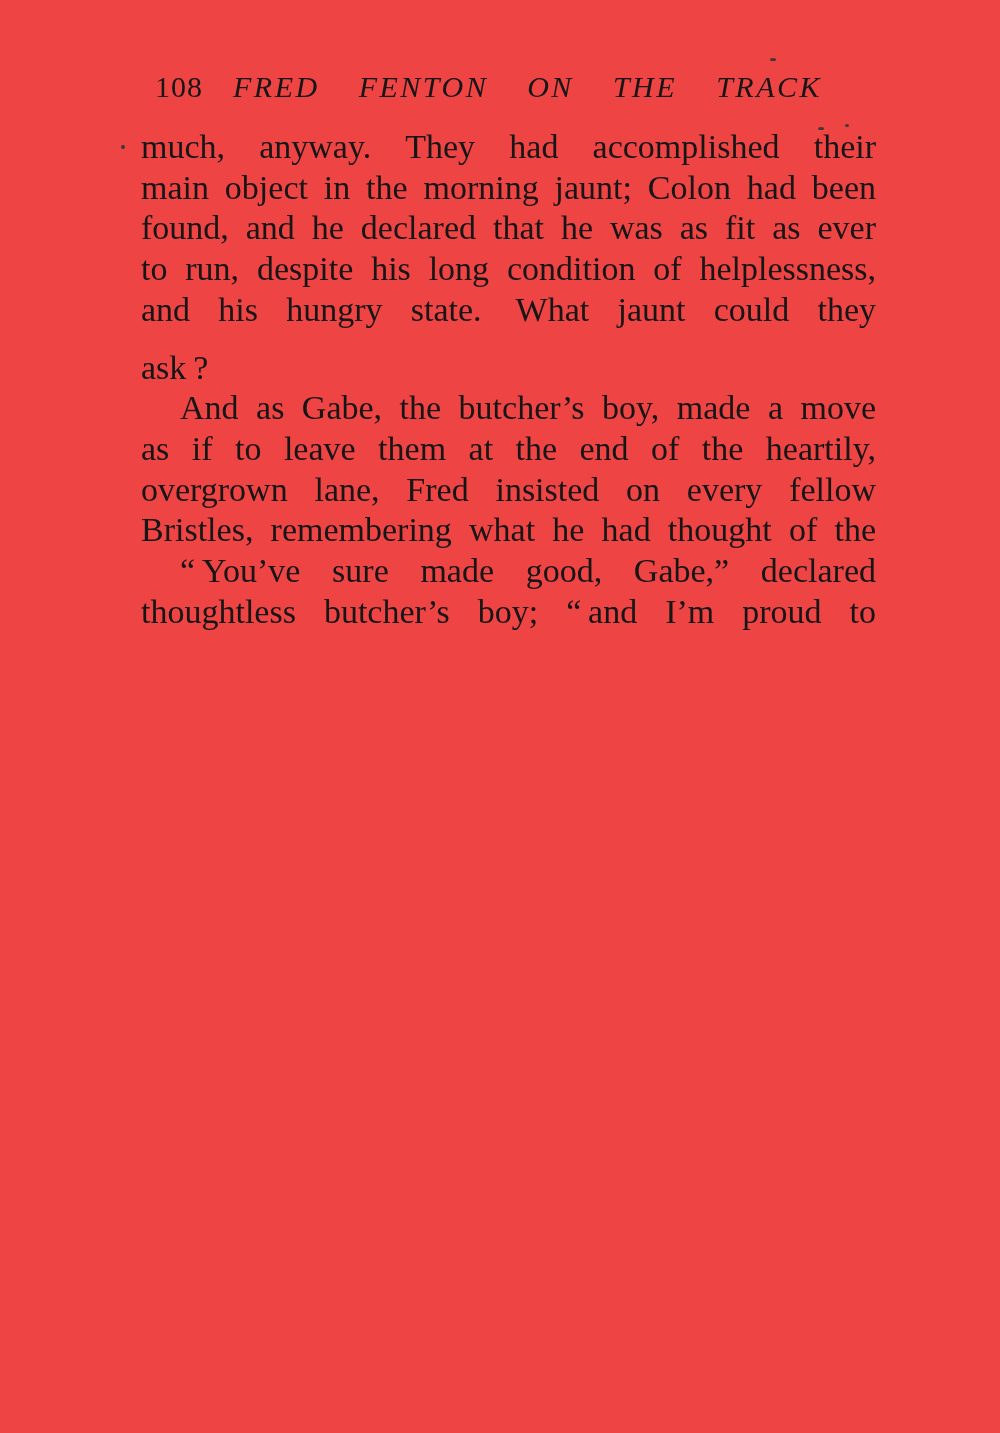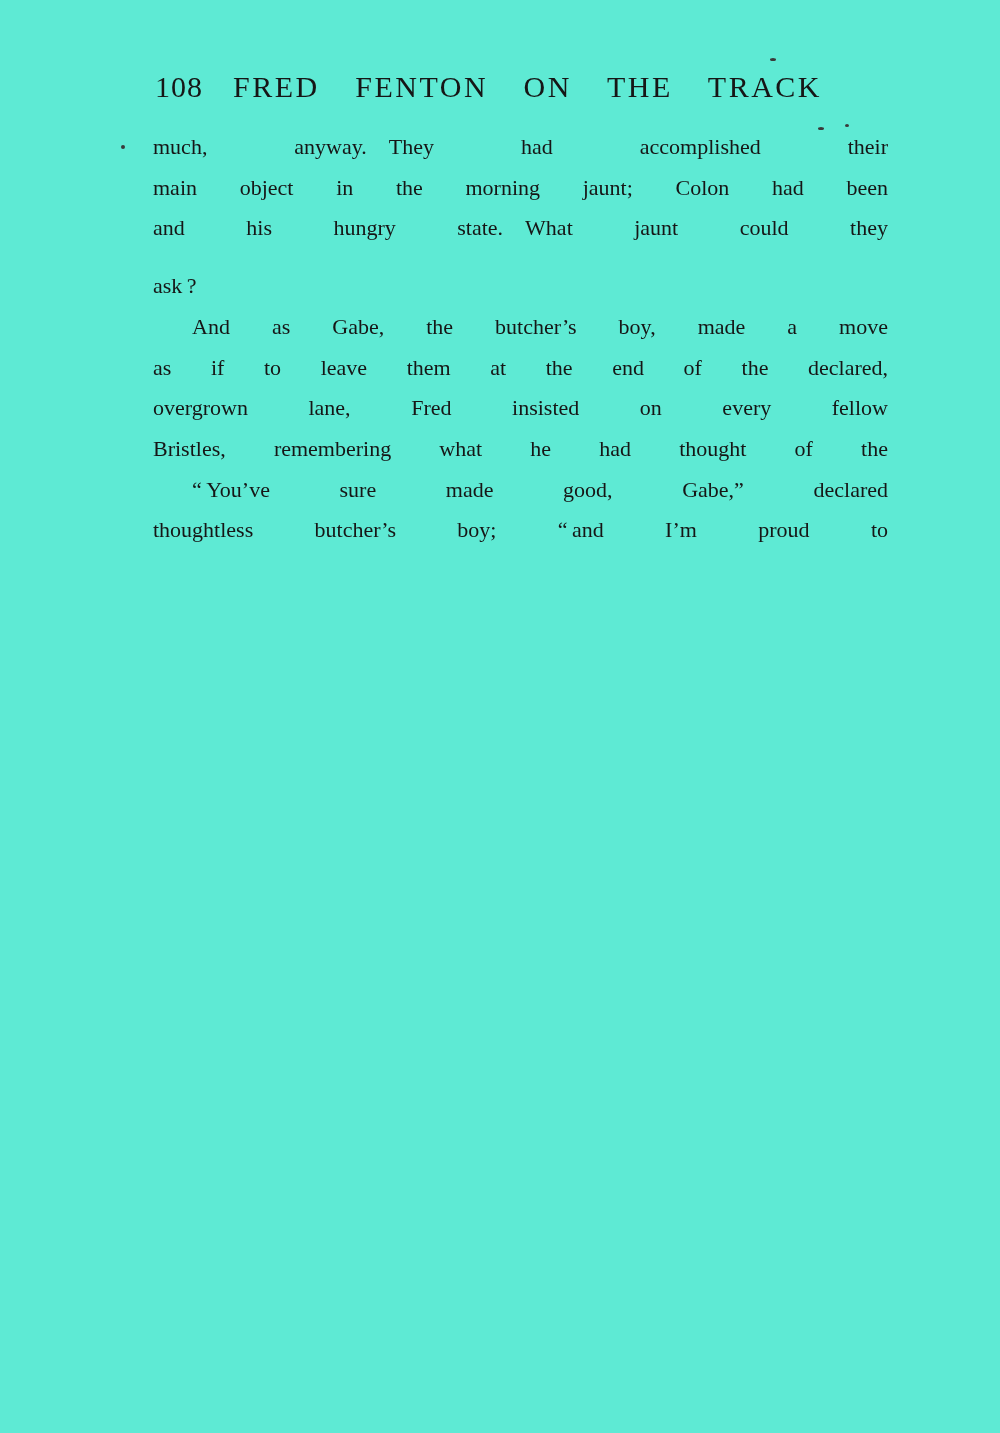--- a/index.html
+++ b/index.html
@@ -10,21 +10,21 @@
     width: 1000px;
     height: 1433px;
     background: #ffffff;
     position: relative;
     font-family: "Liberation Serif", serif;
     overflow: hidden;
   }
   .page {
     position: absolute;
     inset: 0;
-    background: #5eead4;
+    background: #ef4444;
     color: #161616;
   }
   
   .running-head {
     position: absolute;
     left: 155px;
     top: 66px;
     width: 667px;
     display: flex;
     font-size: 30px;
@@ -34,28 +34,29 @@
   }
   .running-head .num {
     margin-right: 30px;
     letter-spacing: 1px;
   }
   .running-head .title {
     flex: 1;
     text-align: justify;
     text-align-last: justify;
     white-space: normal;
+    font-style: italic;
   }
   
   .text-block {
     position: absolute;
-    left: 153px;
+    left: 141px;
     top: 127px;
     width: 735px;
-    font-size: 22px;
+    font-size: 34px;
     word-spacing: 2px;
   }
   .line {
     height: 40.72px;
     line-height: 40.72px;
     text-align: justify;
     text-align-last: justify;
   }
   .line.indent {
     text-indent: 39px;
@@ -81,24 +82,26 @@
 <div class="page">
 
   <header class="running-head">
     <span class="num">108</span>
     <span class="title">FRED FENTON ON THE TRACK</span>
   </header>
 
   <div class="text-block">
     <div class="line">much, anyway. They had accomplished their</div>
     <div class="line">main object in the morning jaunt; Colon had been</div>
+    <div class="line">found, and he declared that he was as fit as ever</div>
+    <div class="line">to run, despite his long condition of helplessness,</div>
     <div class="line">and his hungry state. What jaunt could they</div>
     <div class="line last">ask ?</div>
     <div class="line indent">And as Gabe, the butcher’s boy, made a move</div>
-    <div class="line">as if to leave them at the end of the declared,</div>
+    <div class="line">as if to leave them at the end of the heartily,</div>
     <div class="line">overgrown lane, Fred insisted on every fellow</div>
     <div class="line">Bristles, remembering what he had thought of the</div>
     <div class="line indent">“ You’ve sure made good, Gabe,” declared</div>
     <div class="line">thoughtless butcher’s boy; “ and I’m proud to</div>
   </div>
 
   <div class="speck s1"></div>
   <div class="speck s2"></div>
   <div class="speck s3"></div>
   <div class="speck s4"></div>

